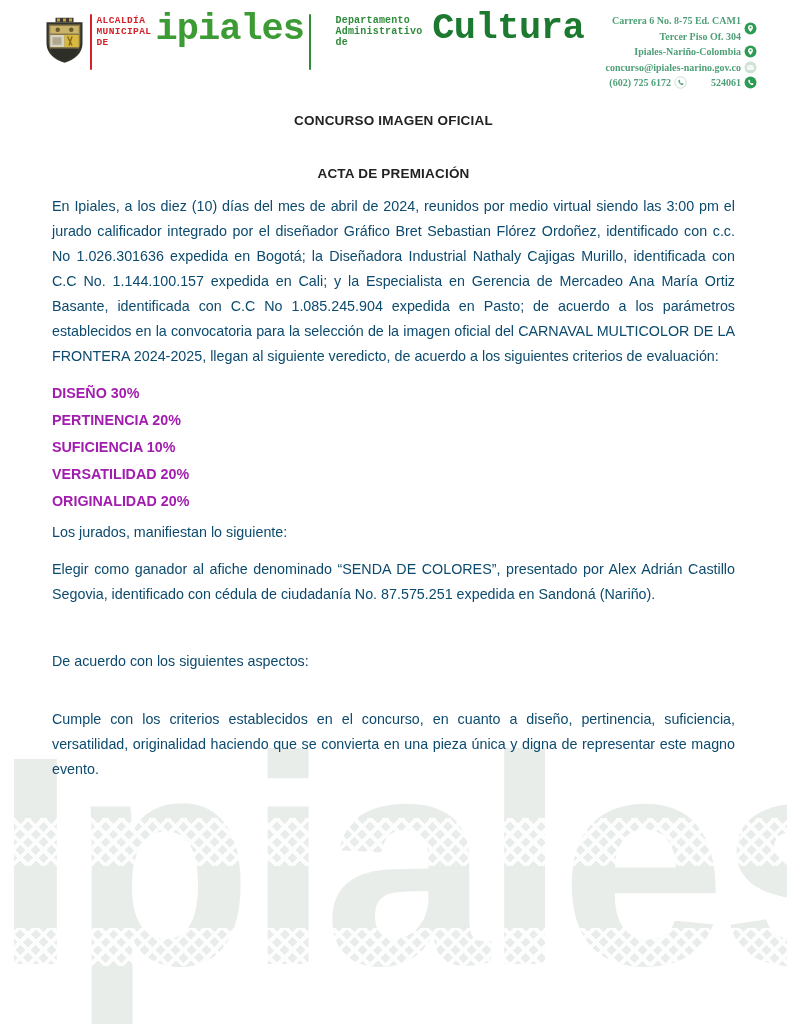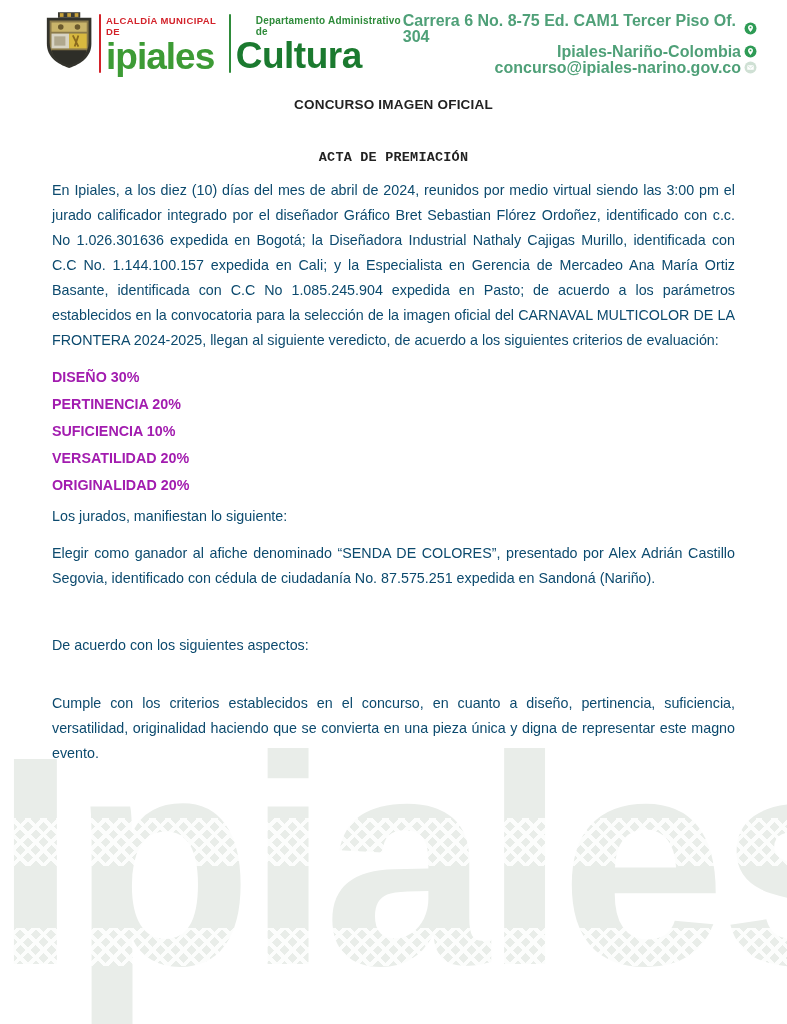--- a/index.html
+++ b/index.html
@@ -37,51 +37,51 @@
   .header {
     position:relative; z-index:2;
     display:flex; justify-content:space-between; align-items:flex-start;
     padding:10px 30px 0 45px;
   }
   .logo { display:flex; align-items:stretch; }
   .crest { width:52px; height:62px; margin-right:6px; }
   .v-divider { width:2px; margin:4px 5px 2px 0; border-radius:1px; }
   .v-divider.red { background:#d3222a; }
   .v-divider.green { background:#2e8b3a; margin-left:5px; }
-  .logo-block { display:flex; flex-direction:column; justify-content:flex-start; }
+  .logo-block { display:flex; justify-content:flex-start;font-family:Liberation Mono, monospace; }
   .logo-top-red {
     color:#d3222a; font-size:9.5px; font-weight:700; letter-spacing:.4px;
     margin-top:5px;
   }
   .logo-big-green {
     color:#3d9b35; font-size:37px; font-weight:700; line-height:1.0;
     letter-spacing:-1px; margin-top:1px;
   }
   .logo-top-green {
     color:#2e8b3a; font-size:10px; font-weight:700; letter-spacing:.2px;
     margin-top:5px;
     padding-left:20px;
   }
   .logo-big-dark {
     color:#1b7a2f; font-size:37px; font-weight:700; line-height:1.0;
     letter-spacing:-.5px; margin-top:0px;
   }
-  .contact { font-size:16px; font-weight:700; color:#4fa078; line-height:15.5px; padding-top:3px; }
+  .contact { text-align:right; font-size:10px; font-weight:700; color:#4fa078; line-height:15.5px; padding-top:3px;font-family:Liberation Serif, serif; }
   .contact-line { display:flex; justify-content:flex-end; align-items:center; gap:3px; }
   .c-icon { width:13px; height:13px; display:inline-block; flex:0 0 13px; }
   .phone-gap { display:inline-block; width:18px; }
   
   .doc { position:relative; z-index:2; padding:0 52px; }
   .h-center {
     text-align:center; font-weight:700; font-size:13.5px; color:#222;
     letter-spacing:.2px;
   }
   .h1 { margin-top:22px; }
   .h2 { margin-top:14px; }
-  .h3 { margin-top:38px;font-family:Liberation Mono, monospace; }
+  .h3 { margin-top:38px; }
   .para {
     font-size:14.3px; line-height:25px; text-align:justify; color:#0c4a6e;
   }
   .p-intro { margin-top:13px; }
   .criteria { margin-top:16px; }
   .criterion { font-weight:700; font-size:14.3px; margin-bottom:11px; color:#a21caf; }
   .p-jurados { margin-top:7px; text-align:left; }
   .p-winner { margin-top:12px; }
   .p-aspectos { margin-top:42px; text-align:left; }
   .p-cumple { margin-top:33px; }
@@ -141,20 +141,33 @@
         </svg>
       </div>
       <div class="contact-line">
         <span>concurso@ipiales-narino.gov.co</span>
         <svg class="c-icon" viewBox="0 0 24 24">
           <circle cx="12" cy="12" r="11" fill="#cfe0d4"></circle>
           <rect x="6" y="8" width="12" height="8" rx="1" fill="#fff"></rect>
           <path d="M6.5 8.5 L12 13 L17.5 8.5" stroke="#cfe0d4" stroke-width="1.4" fill="none"></path>
         </svg>
       </div>
+      <div class="contact-line">
+        <span>(602) 725 6172</span>
+        <svg class="c-icon" viewBox="0 0 24 24">
+          <circle cx="12" cy="12" r="10.5" fill="#fff" stroke="#bcd9c6" stroke-width="1.5"></circle>
+          <path d="M8.5 7.5c.6-.6 1.5-.6 2 .1l1 1.4c.4.6.3 1.3-.2 1.8l-.5.5c.4 1 1.4 2 2.4 2.4l.5-.5c.5-.5 1.2-.6 1.8-.2l1.4 1c.7.5.7 1.4.1 2-.9.9-2.4 1-3.5.4-2.2-1.1-4.1-3-5.2-5.2-.6-1.1-.5-2.6.2-3.7z" fill="#59a77f"></path>
+        </svg>
+        <span class="phone-gap"></span>
+        <span>524061</span>
+        <svg class="c-icon" viewBox="0 0 24 24">
+          <circle cx="12" cy="12" r="11" fill="#2e9b55"></circle>
+          <path d="M8.5 7.5c.6-.6 1.5-.6 2 .1l1 1.4c.4.6.3 1.3-.2 1.8l-.5.5c.4 1 1.4 2 2.4 2.4l.5-.5c.5-.5 1.2-.6 1.8-.2l1.4 1c.7.5.7 1.4.1 2-.9.9-2.4 1-3.5.4-2.2-1.1-4.1-3-5.2-5.2-.6-1.1-.5-2.6.2-3.7z" fill="#fff"></path>
+        </svg>
+      </div>
     </div>
   </div>
 
   <div class="doc">
     <div class="h-center h1">CONCURSO IMAGEN OFICIAL</div>
     <div class="h-center h3">ACTA DE PREMIACIÓN</div>
 
     <p class="para p-intro">En Ipiales, a los diez (10) días del mes de abril de 2024, reunidos por medio virtual siendo las 3:00 pm el jurado calificador integrado por el diseñador Gráfico Bret Sebastian Flórez Ordoñez, identificado con c.c. No 1.026.301636 expedida en Bogotá; la Diseñadora Industrial Nathaly Cajigas Murillo, identificada con C.C No.  1.144.100.157 expedida en Cali; y la Especialista en Gerencia de Mercadeo Ana María Ortiz Basante, identificada con C.C No 1.085.245.904 expedida en Pasto; de acuerdo a los parámetros establecidos en la convocatoria para la selección de la imagen oficial  del CARNAVAL MULTICOLOR DE LA FRONTERA 2024-2025, llegan al siguiente veredicto, de acuerdo a los siguientes criterios de evaluación:</p>
 
     <div class="criteria">

